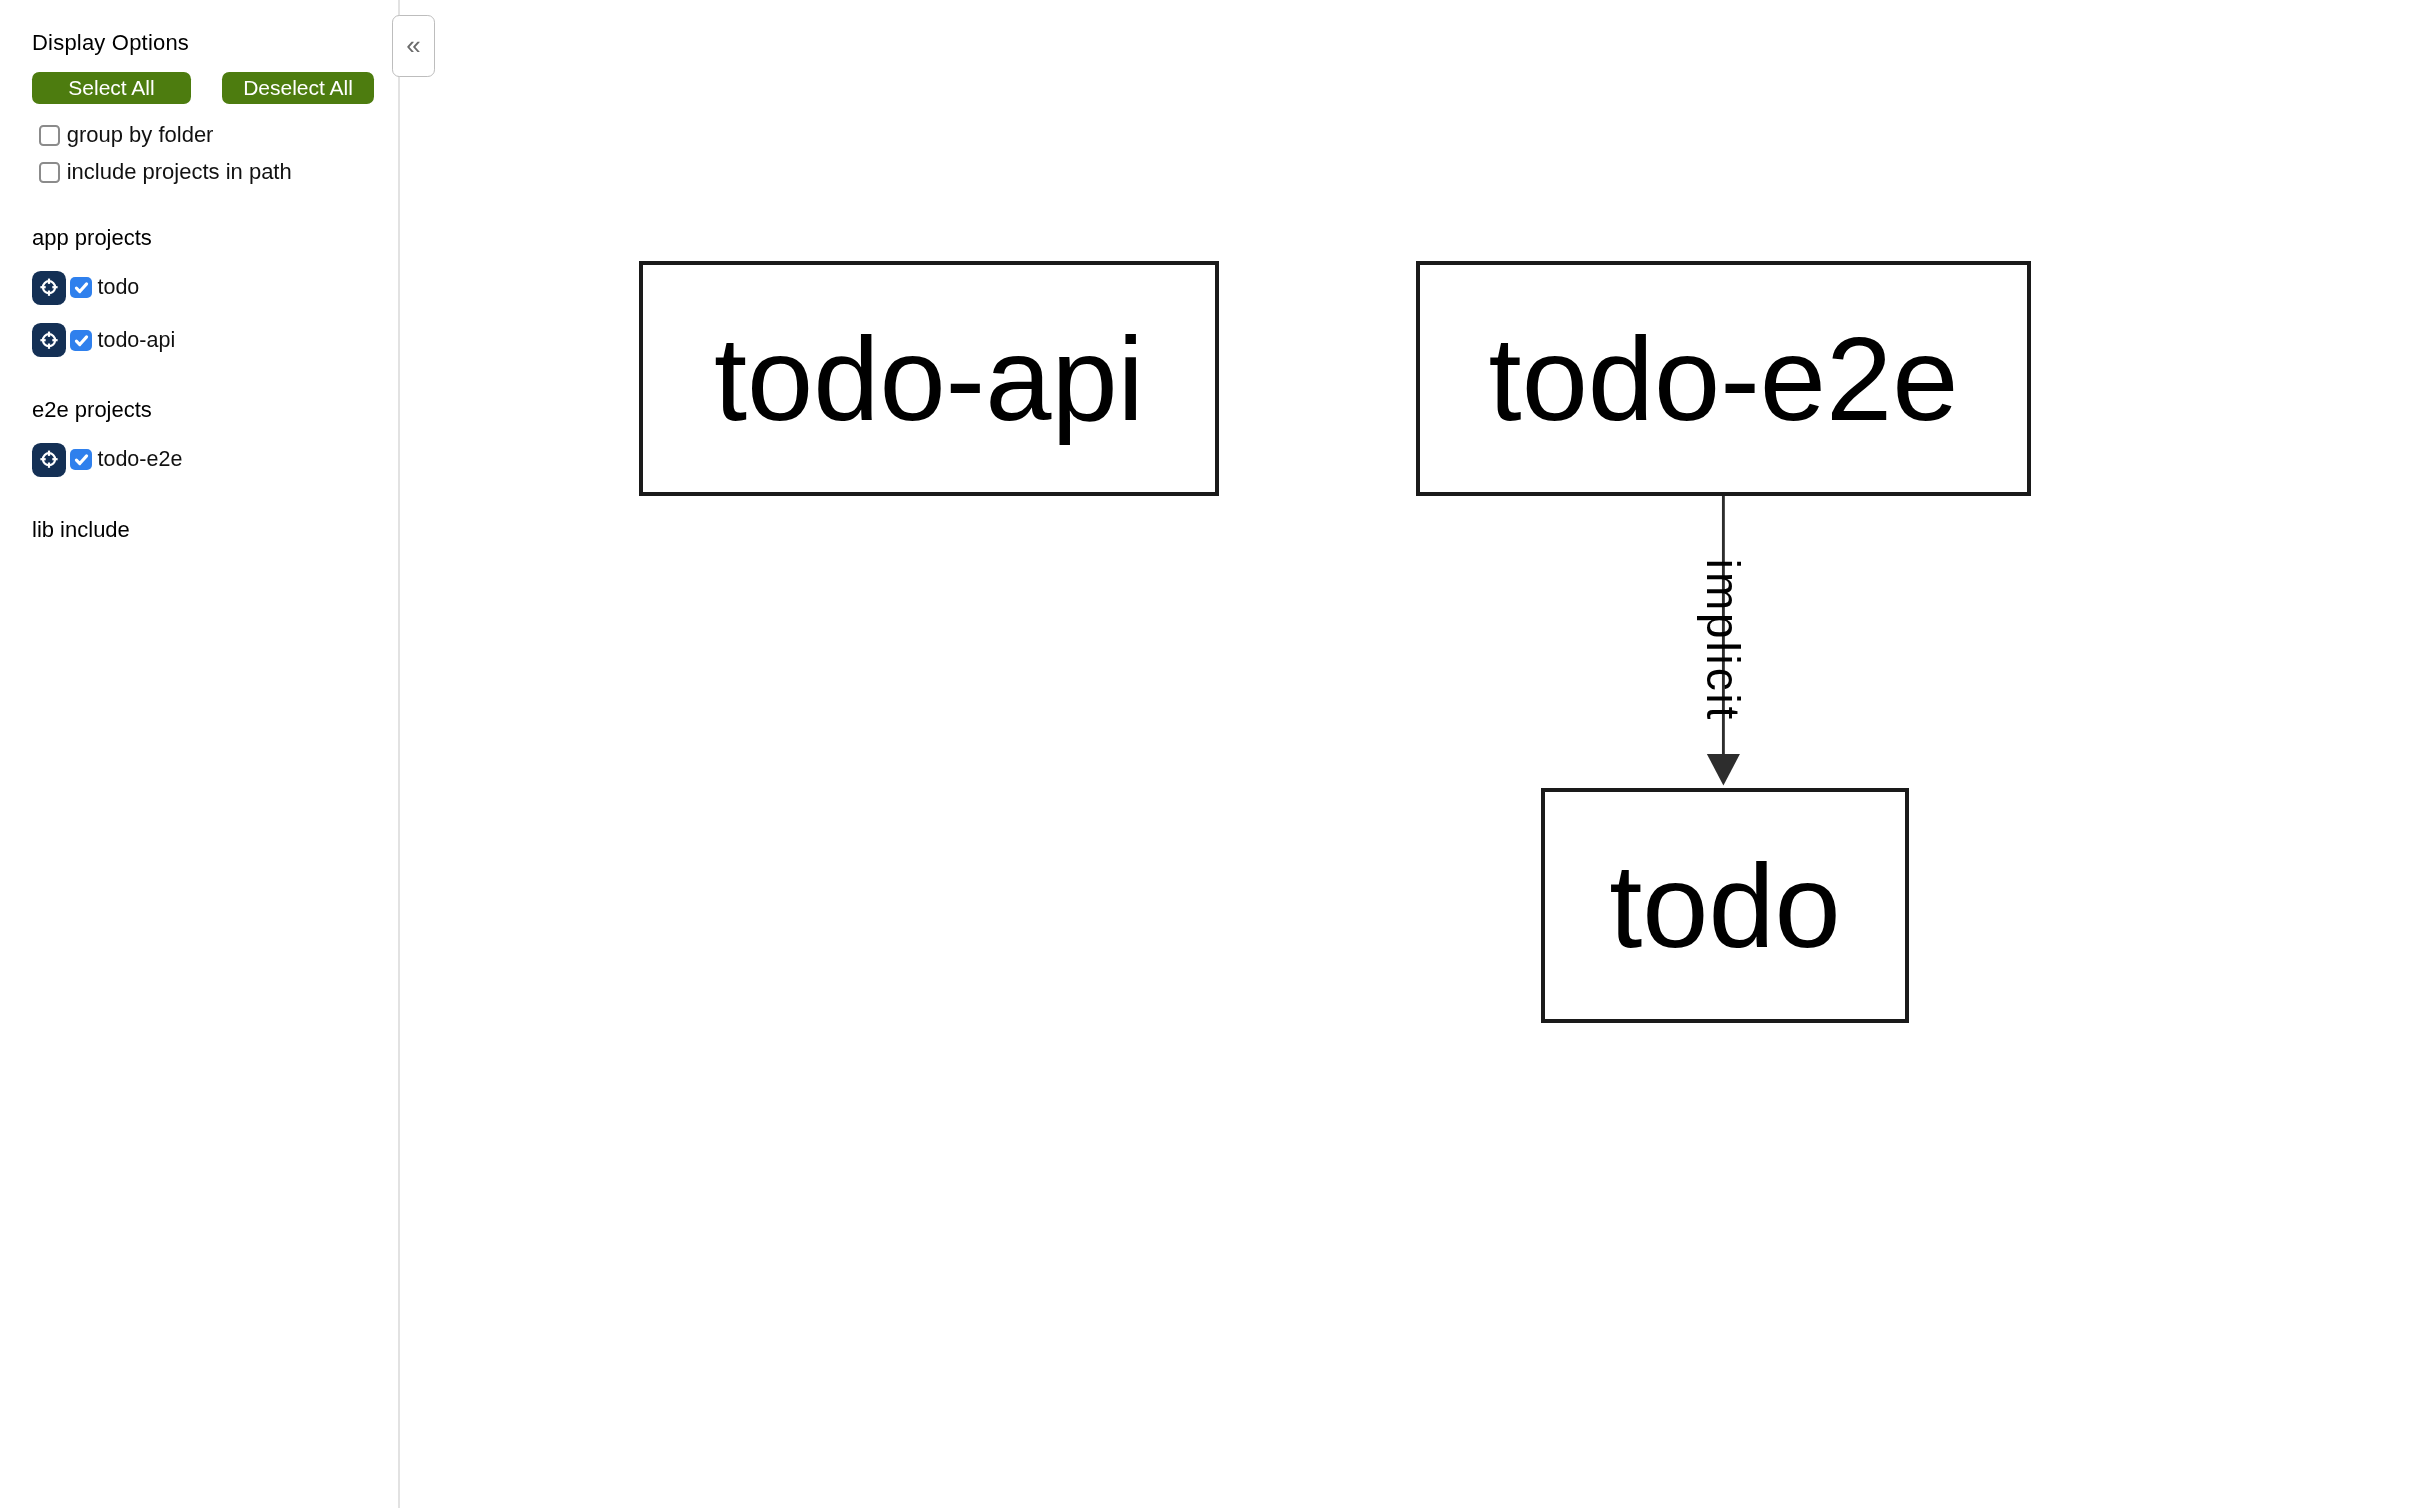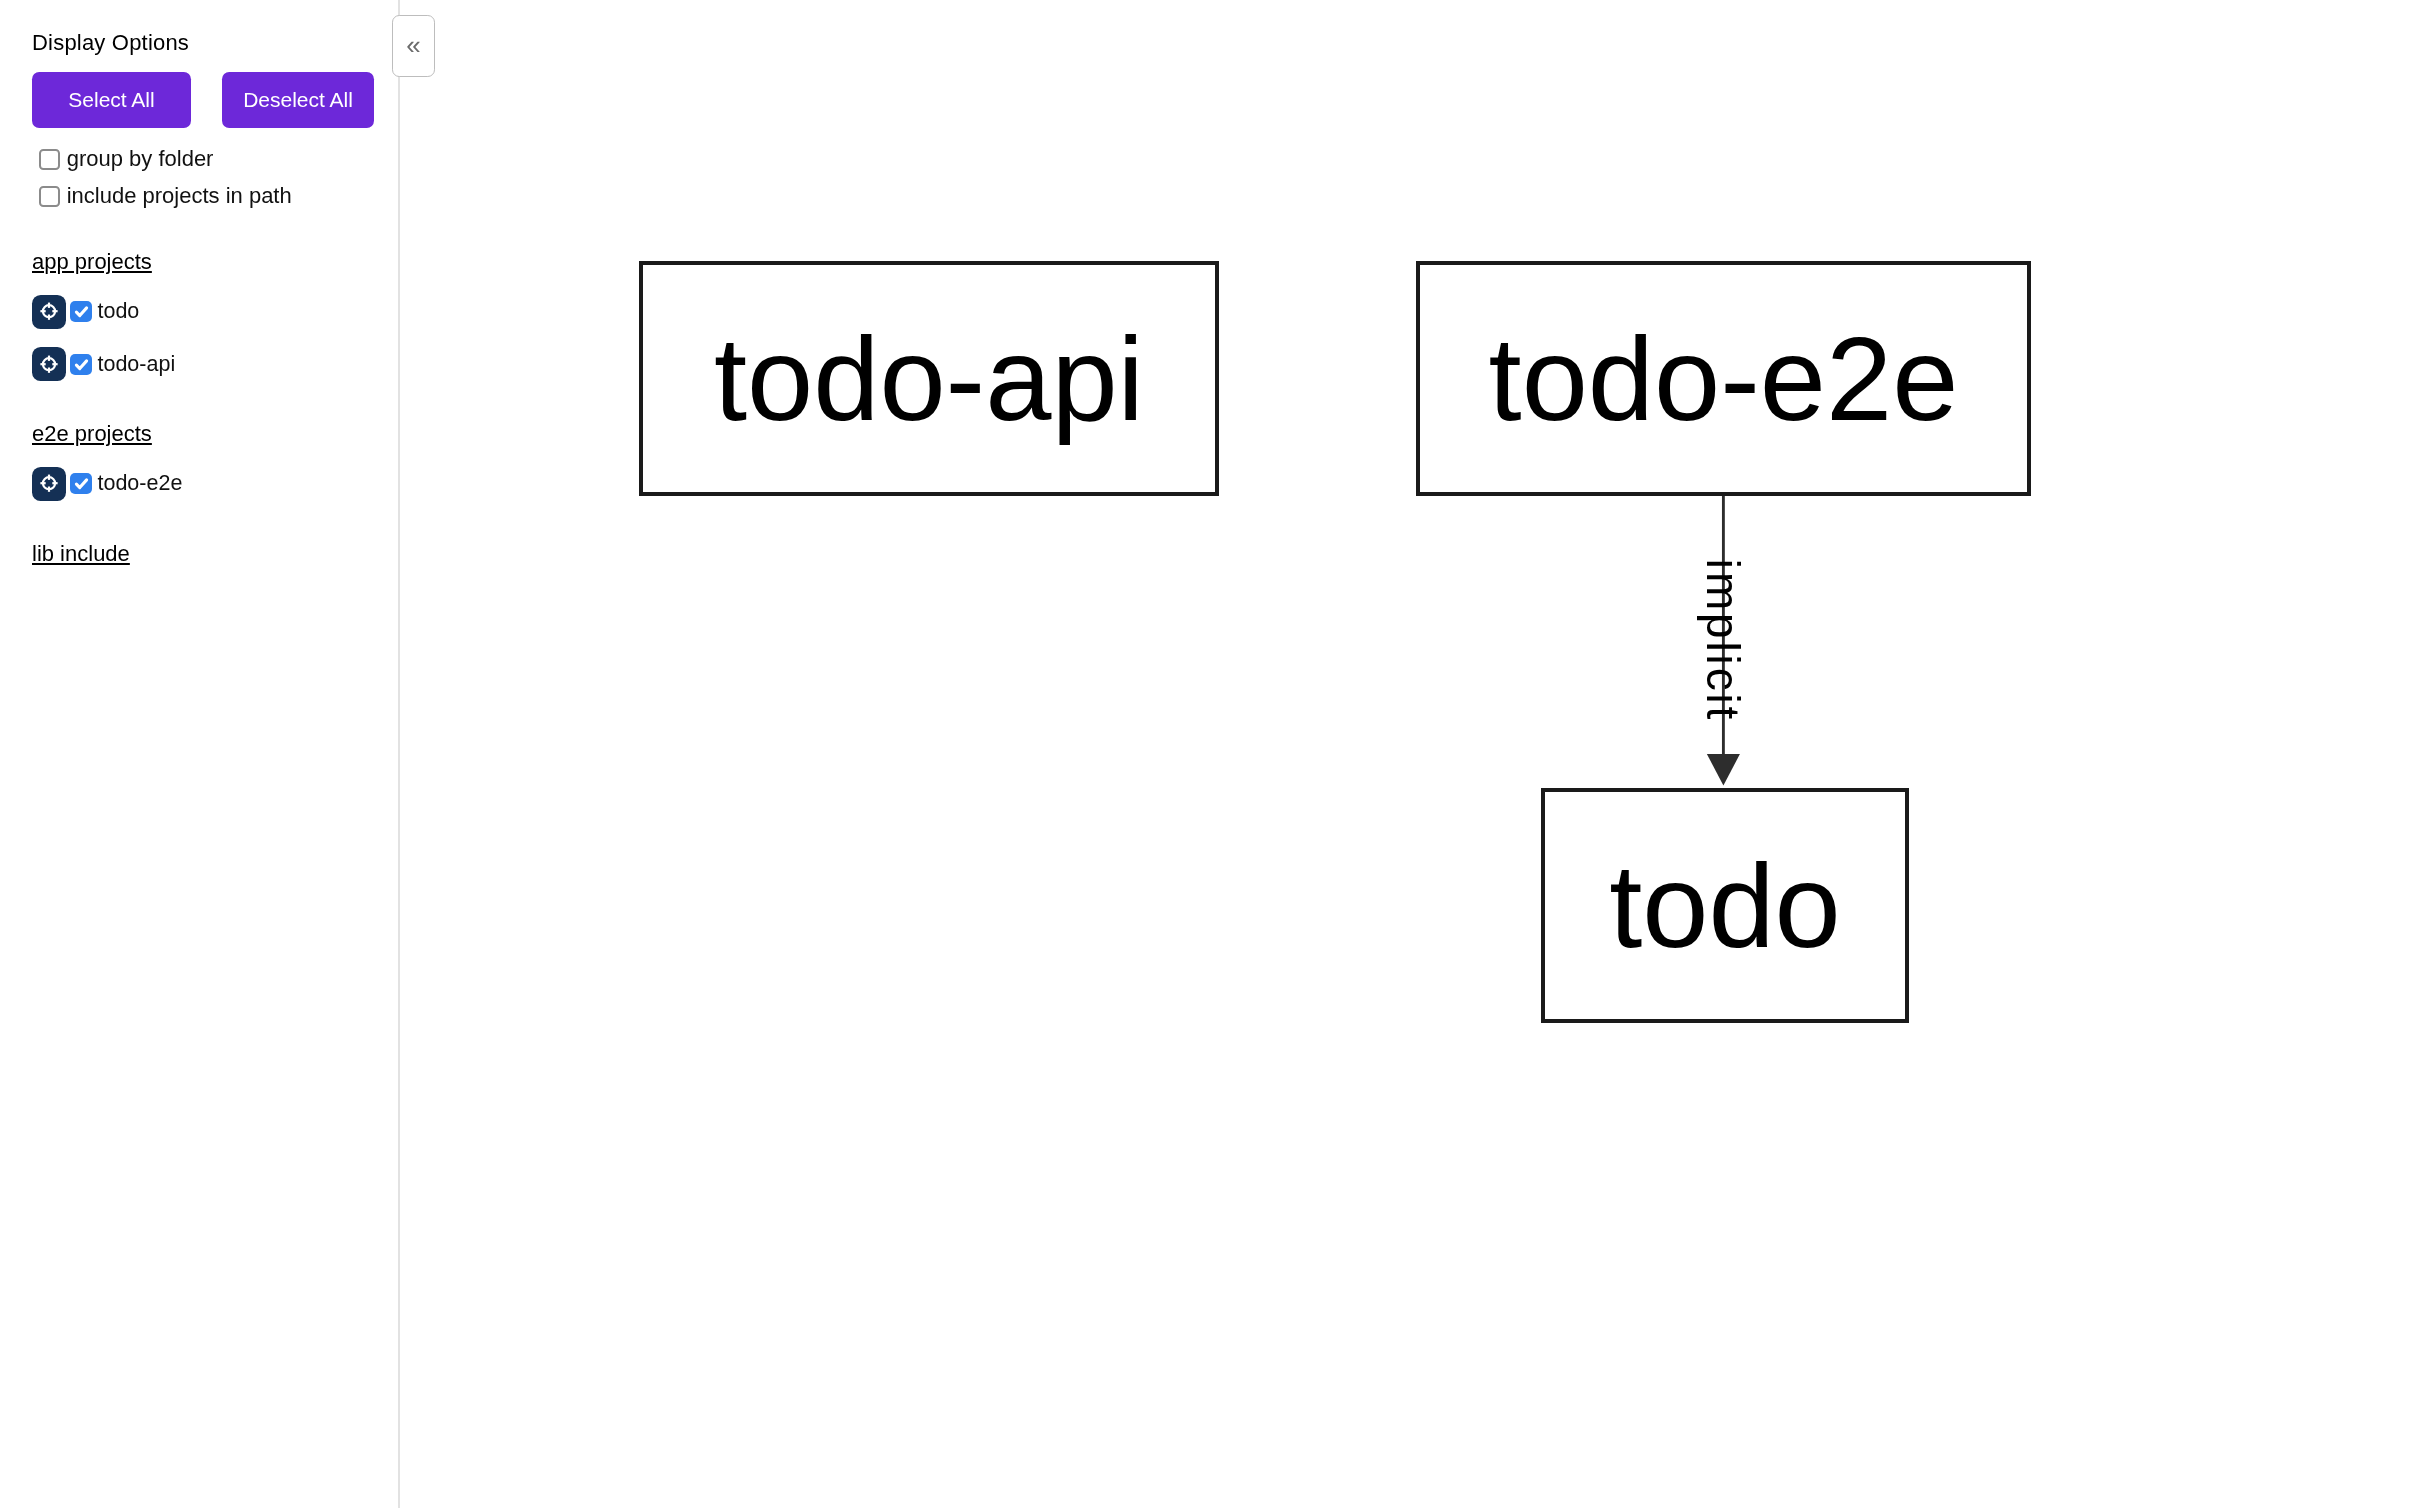--- a/index.html
+++ b/index.html
@@ -11,43 +11,43 @@
   }
   
   .sidebar{
     position:absolute;left:0;top:0;width:400px;height:1508px;
     background:#fff;border-right:2.2px solid #e2e2e2;
     box-sizing:border-box;padding:30px 0 0 32px;z-index:2;
   }
   .panel-title{font-size:22px;line-height:26.6px;font-weight:500;color:#000;letter-spacing:0.2px;}
   .btn-row{display:flex;gap:31px;margin-top:15px;}
   .btn-navy{
-    background:#6d28d9;color:#fff;border:none;border-radius:7.2px;
+    background:#4d7c0f;color:#fff;border:none;border-radius:7.2px;
     font-family:"Liberation Sans",sans-serif;font-size:21px;font-weight:500;
-    height:56px;display:flex;align-items:center;justify-content:center;cursor:pointer;
+    height:32px;display:flex;align-items:center;justify-content:center;cursor:pointer;
   }
   .btn-select{width:159px;}
   .btn-deselect{width:152px;}
   .cb-row{display:flex;align-items:center;margin-top:18.7px;font-size:22px;color:#111;cursor:default;}
   .cb{
     width:21px;height:21px;box-sizing:border-box;margin:0 6.5px 0 7.2px;
     border:2.2px solid #8b8b8b;border-radius:4.3px;background:#fff;flex:0 0 auto;cursor:pointer;
   }
   .cb.checked{
     border:none;background:#2f80ed;border-radius:5px;width:21.5px;height:21.5px;
     display:flex;align-items:center;justify-content:center;
   }
   .filter-row{display:flex;align-items:center;margin-top:32px;}
   .filter-input{
     width:226px;height:47px;box-sizing:border-box;
     border:2.2px solid #8f8f8f;border-radius:6.5px;font-size:21.5px;padding:0 10px;
     font-family:"Liberation Sans",sans-serif;outline:none;background:#fff;
   }
   .btn-filter{width:88px;margin-left:29px;}
-  .section-heading{font-size:22px;line-height:26.6px;color:#000;margin-top:40px;text-decoration:underline;}
+  .section-heading{font-size:22px;line-height:26.6px;color:#000;margin-top:40px;}
   .project-row{display:flex;align-items:center;margin-top:18.7px;height:34px;}
   .focus-btn{
     width:34px;height:34px;background:#143055;border:none;border-radius:8.6px;
     display:flex;align-items:center;justify-content:center;cursor:pointer;flex:0 0 auto;
   }
   .project-row .cb{margin:0 5.7px 0 4.3px;}
   .project-label{font-size:21.5px;color:#111;}
   
   .collapse-btn{
     position:absolute;left:392px;top:15px;width:43px;height:62px;z-index:3;

